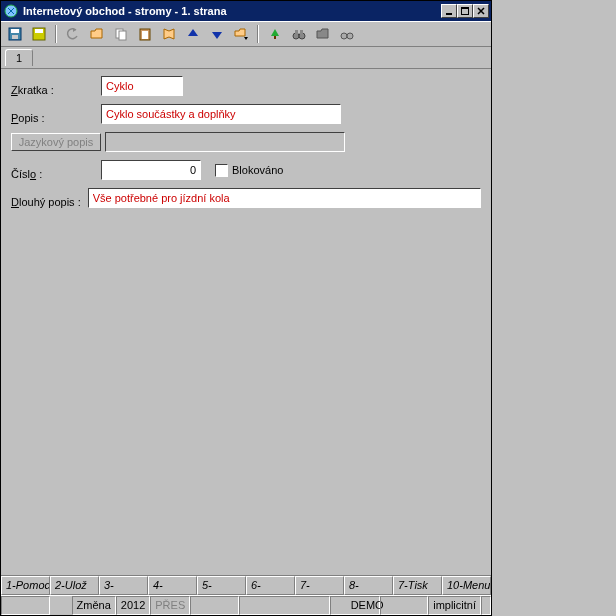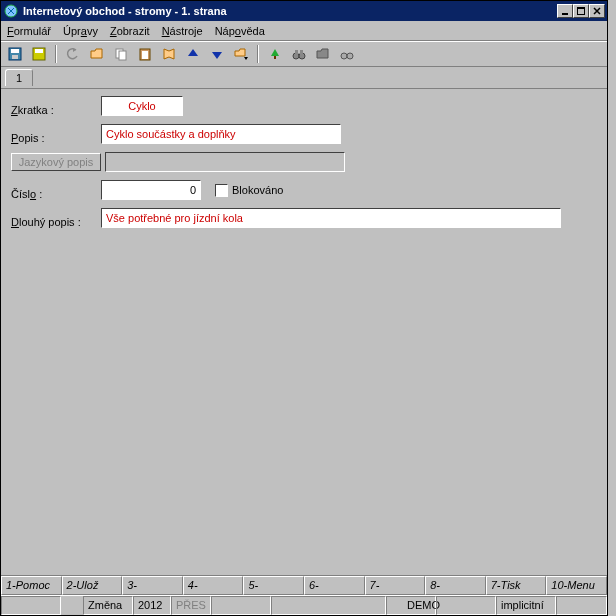--- a/index.html
+++ b/index.html
@@ -1,36 +1,36 @@
 <!DOCTYPE html>
 <html><head>
 <meta charset="utf-8">
 <style>
   * { box-sizing: border-box; }
   html, body { margin: 0; padding: 0; font-family: Tahoma, Arial, sans-serif; font-size: 11px; background: #c0c0c0; }
-  .window { width: 608px; height: 616px; background: #5eead4; border: 1px solid #000; display: flex; flex-direction: column; }
+  .window { width: 492px; height: 616px; background: #5eead4; border: 1px solid #000; display: flex; flex-direction: column; }
   .titlebar { height: 20px; background: linear-gradient(90deg, #0a2464 0%, #0a2464 100%); display: flex; align-items: center; padding: 0 2px; color: #fff; font-weight: bold; }
   .titlebar .icon { width: 16px; height: 16px; margin-right: 4px; display: inline-flex; align-items: center; justify-content: center; }
   .title-text { flex: 1; font-size: 11px; }
   .win-btns { display: flex; gap: 0; }
   .win-btn { width: 16px; height: 14px; background: #c0c0c0; border: 1px solid #fff; border-right-color: #404040; border-bottom-color: #404040; display: inline-flex; align-items: center; justify-content: center; font-size: 10px; color: #000; cursor: pointer; }
   .menubar { height: 20px; background: #c0c0c0; display: flex; align-items: center; padding: 0 6px; border-bottom: 1px solid #808080; }
   .menubar .menu-item { margin-right: 12px; cursor: pointer; }
   .menubar .menu-item span.u { text-decoration: underline; }
   .toolbar { height: 26px; background: #c0c0c0; display: flex; align-items: center; padding: 2px 4px; gap: 4px; border-top: 1px solid #fff; border-bottom: 1px solid #808080; }
   .tlbtn { width: 20px; height: 20px; display: inline-flex; align-items: center; justify-content: center; cursor: pointer; }
   .tlsep { width: 2px; height: 18px; border-left: 1px solid #808080; border-right: 1px solid #fff; margin: 0 2px; }
   .tabstrip { height: 22px; background: #c0c0c0; display: flex; align-items: flex-start; padding: 2px 4px 0 4px; border-bottom: 1px solid #808080; }
   .tab { padding: 2px 10px; background: #c0c0c0; border: 1px solid #808080; border-bottom: none; border-top-left-radius: 3px; border-top-right-radius: 3px; border-top-color: #fff; border-left-color: #fff; position: relative; font-size: 11px; }
   .form-area { flex: 1; background: #c0c0c0; padding: 6px 10px; position: relative; }
   .row { display: flex; align-items: center; margin-bottom: 6px; min-height: 22px; }
   .label { width: 90px; color: #000; margin-top: 8px; }
   .label span.u { text-decoration: underline; }
   .field-in { border: 1px solid #808080; border-top-color: #404040; border-left-color: #404040; border-right-color: #fff; border-bottom-color: #fff; background: #fff; padding: 2px 4px; color: #cc0000; font-size: 11px; height: 20px; }
-  .w80 { width: 82px; text-align: center; }
+  .w80 { width: 82px; }
   .w240 { width: 240px; }
   .w100n { width: 100px; text-align: right; color: #000; }
   .w460 { width: 460px; }
   .btn { border: 1px solid #fff; border-right-color: #404040; border-bottom-color: #404040; background: #c0c0c0; padding: 2px 6px; color: #808080; cursor: default; margin-right: 4px; width: 90px; text-align: center; }
   .chk-wrap { display: inline-flex; align-items: center; margin-left: 14px; }
   .chk { width: 13px; height: 13px; border: 1px solid #808080; border-top-color: #404040; border-left-color: #404040; border-right-color: #fff; border-bottom-color: #fff; background: #fff; margin-right: 4px; }
   .fnbar { height: 20px; background: #c0c0c0; display: flex; border-top: 1px solid #808080; }
   .fncell { flex: 1; border: 1px solid #808080; border-top-color: #fff; border-left-color: #fff; padding: 2px 4px; font-size: 11px; white-space: nowrap; overflow: hidden; font-style: italic; }
   .statusbar { height: 20px; background: #c0c0c0; display: flex; border-top: 1px solid #fff; }
   .stcell { border: 1px solid #fff; border-top-color: #808080; border-left-color: #808080; padding: 2px 4px; font-size: 11px; }
@@ -63,27 +63,20 @@
           </svg>
         </div>
       <div class="win-btn">
           <svg width="8" height="8">
             <path d="M1 1 L7 7 M7 1 L1 7" stroke="#000" stroke-width="1.5"></path>
           </svg>
         </div>
     </div>
   </div>
 
-  <div class="menubar">
-    <div class="menu-item"><span class="u">F</span>ormulář</div>
-    <div class="menu-item">Úpr<span class="u">a</span>vy</div>
-    <div class="menu-item"><span class="u">Z</span>obrazit</div>
-    <div class="menu-item"><span class="u">N</span>ástroje</div>
-    <div class="menu-item">Náp<span class="u">o</span>věda</div>
-  </div>
 
   <div class="toolbar">
     <div class="tlbtn">
         <svg width="16" height="16">
           <rect x="2" y="2" width="12" height="12" fill="#48a" stroke="#036"></rect>
           <rect x="4" y="3" width="8" height="4" fill="#fff"></rect>
           <rect x="5" y="9" width="6" height="4" fill="#ccc"></rect>
         </svg>
       </div>
     <div class="tlbtn">

